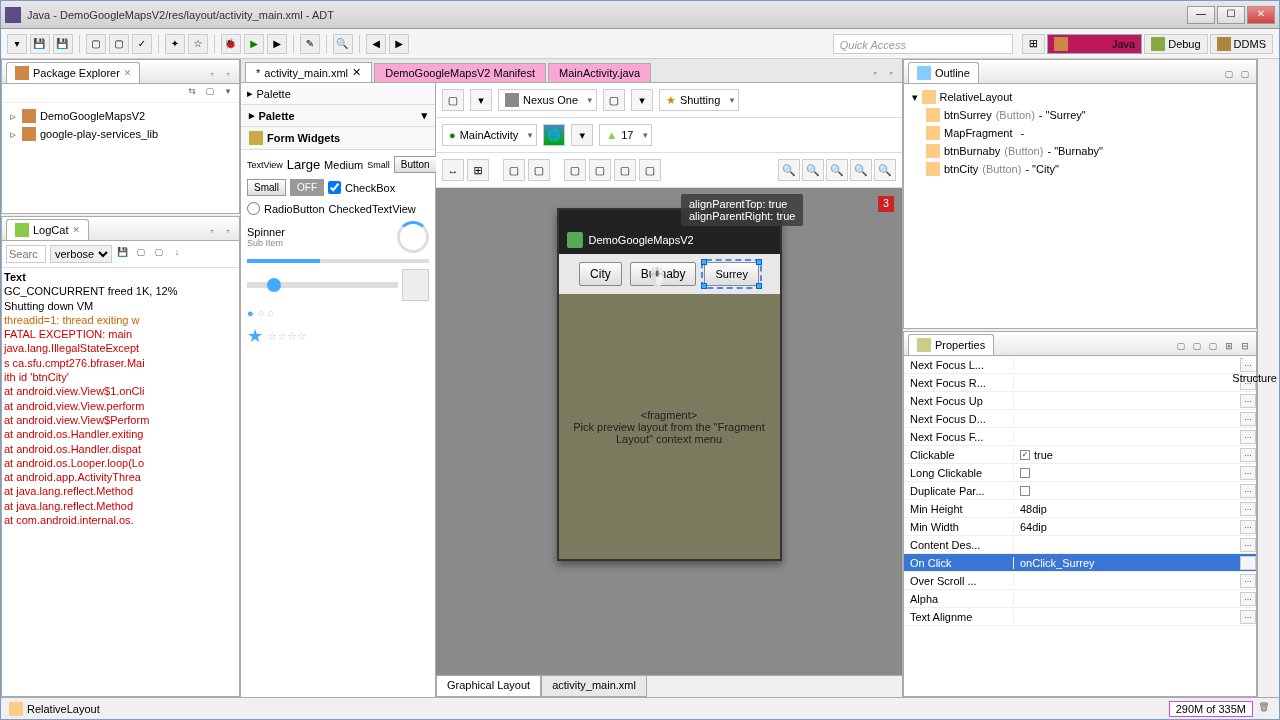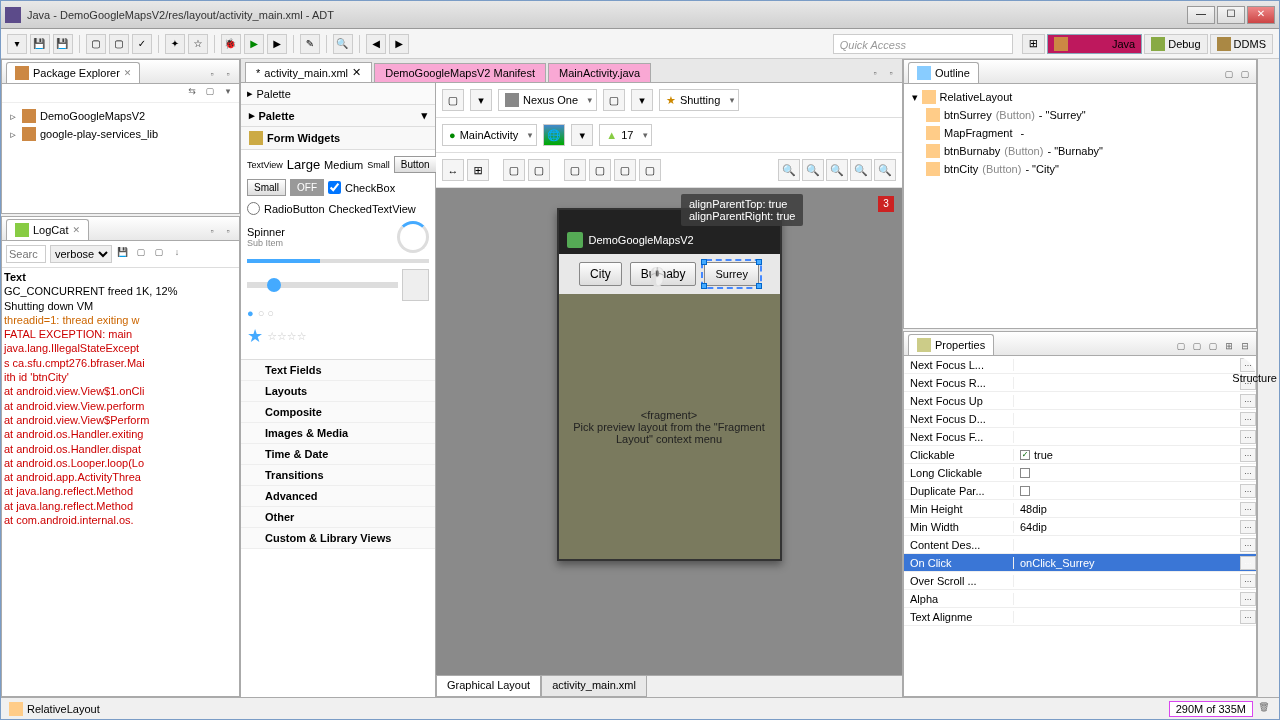--- a/index.html
+++ b/index.html
@@ -291,31 +291,20 @@
                   <div style="position:absolute;width:14px;height:14px;background:#4af;border-radius:50%;top:-4px;left:20px"></div>
                 </div>
                 <div style="width:32px;height:32px;background:#eee;border:1px solid #ccc"></div>
               </div>
             <div class="wrow">
                 <span style="color:#4af">●</span>
                 <span style="color:#ccc">○ ○</span>
               </div>
             <div class="wrow" style="font-size:18px;color:#4af">★<span style="color:#ccc">☆☆☆☆</span></div>
           </div>
-          <div class="palette-list" id="palette-cats">
-              <div class="plistitem">Text Fields</div>
-              <div class="plistitem">Layouts</div>
-              <div class="plistitem">Composite</div>
-              <div class="plistitem">Images &amp; Media</div>
-              <div class="plistitem">Time &amp; Date</div>
-              <div class="plistitem">Transitions</div>
-              <div class="plistitem">Advanced</div>
-              <div class="plistitem">Other</div>
-              <div class="plistitem">Custom &amp; Library Views</div>
-            </div>
         </div>
 
         <div class="preview">
           <div class="previewtoolbar">
             <div class="ptbtn">▢</div>
             <div class="ptbtn">▾</div>
             <div class="ptselect">
                 <span class="ficon" style="background:#888;margin-right:4px"></span>
                 <span>Nexus One</span>
               </div>

